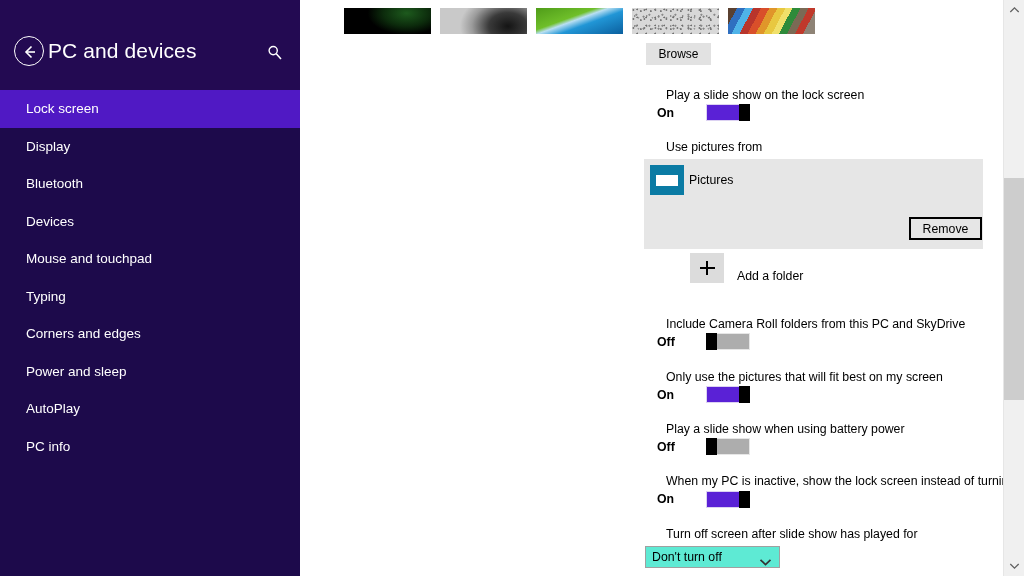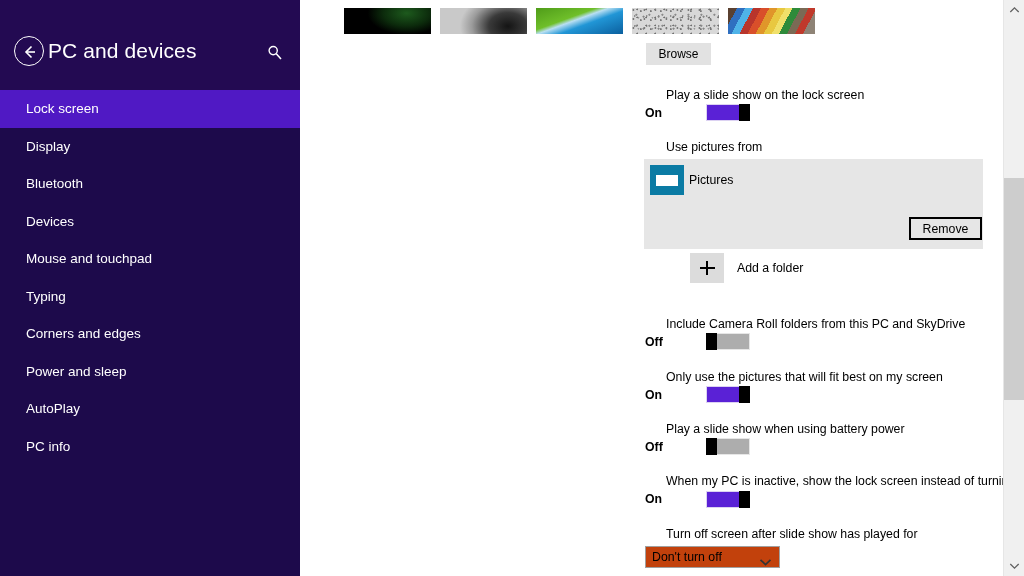--- a/index.html
+++ b/index.html
@@ -122,20 +122,21 @@
     color: #000000;
     font-size: 12.3px;
     white-space: nowrap;
     margin-left: 22px;
   }
   .state-label {
     position: absolute;
     color: #000000;
     font-size: 12.3px;
     font-weight: bold;
+    margin-left: 12px;
   }
 
   
   .toggle {
     position: absolute;
     width: 44px; height: 17px;
     display: block;
   }
   .toggle .track {
     position: absolute; inset: 0;
@@ -186,40 +187,40 @@
     background: #e6e6e6;
     border: 2px solid #000000;
     color: #000000;
     font-family: "Liberation Sans", sans-serif;
     font-size: 12.3px;
     cursor: default;
   }
 
   #add-folder-row {
     position: absolute; left: 350px; top: 235px;
-    display: flex; align-items: center; padding-left: 40px;
+    display: flex; align-items: flex-end; padding-left: 40px;
   }
   #add-folder-icon {
     width: 34px; height: 30px;
     background: #dcdcdc;
     position: relative;
   }
   #add-folder-icon::before,
   #add-folder-icon::after {
     content: ""; position: absolute; background: #000000;
   }
   #add-folder-icon::before { left: 10px; top: 14px; width: 15px; height: 2px; }
   #add-folder-icon::after  { left: 16px; top: 8px;  width: 2px;  height: 14px; }
   #add-folder-label { margin-left: 13px; font-size: 12.3px; color: #000000; }
 
   
   #turnoff-select {
     position: absolute; left: 345px; top: 528px;
     width: 135px; height: 22px;
-    background: #c2410c;
+    background: #5eead4;
     border: 1px solid #a0a0a0;
   }
   #turnoff-select .value {
     position: absolute; left: 6px; top: 3px;
     font-size: 12.3px; color: #000000;
   }
   #turnoff-select .chev {
     position: absolute; right: 7px; top: 6px;
   }
 

